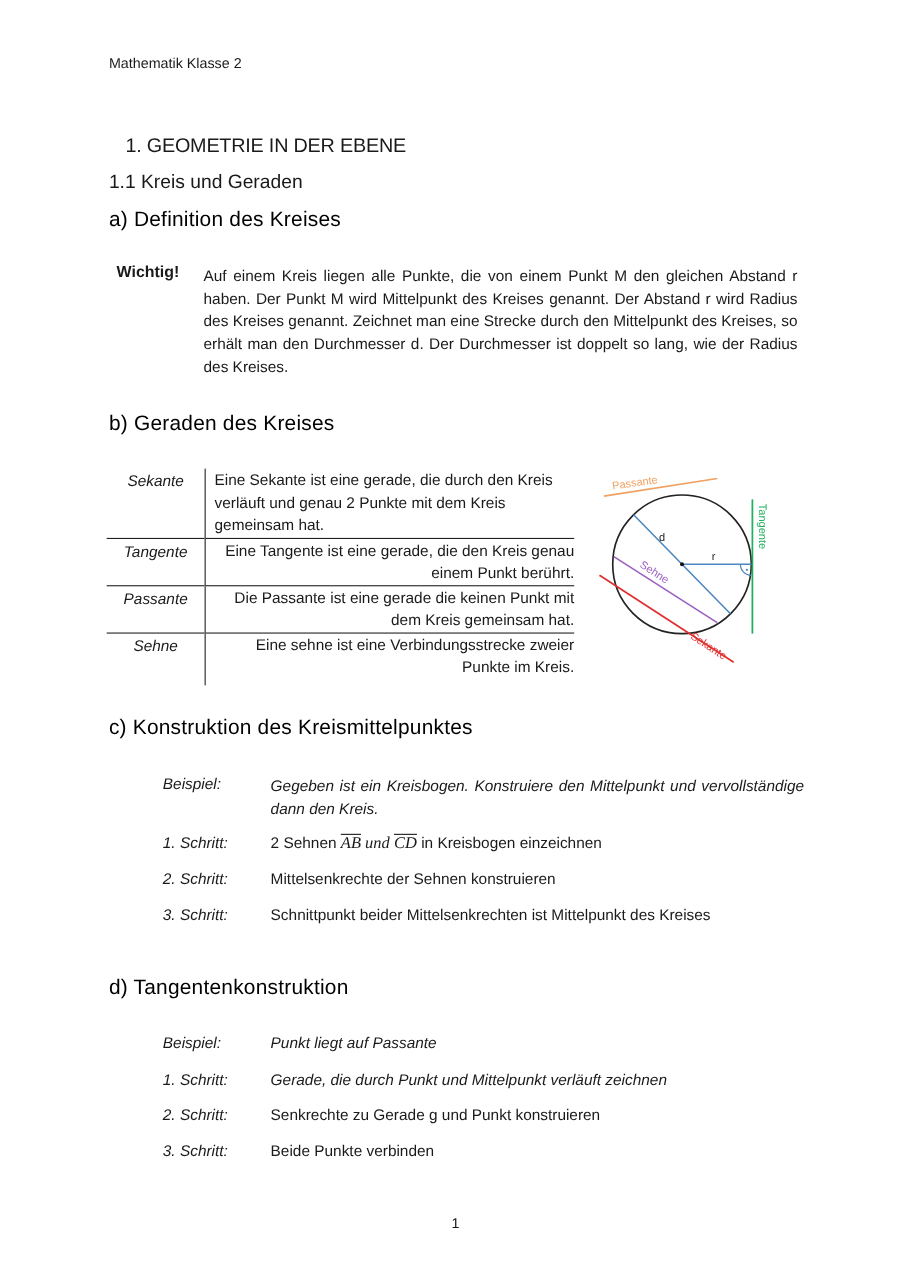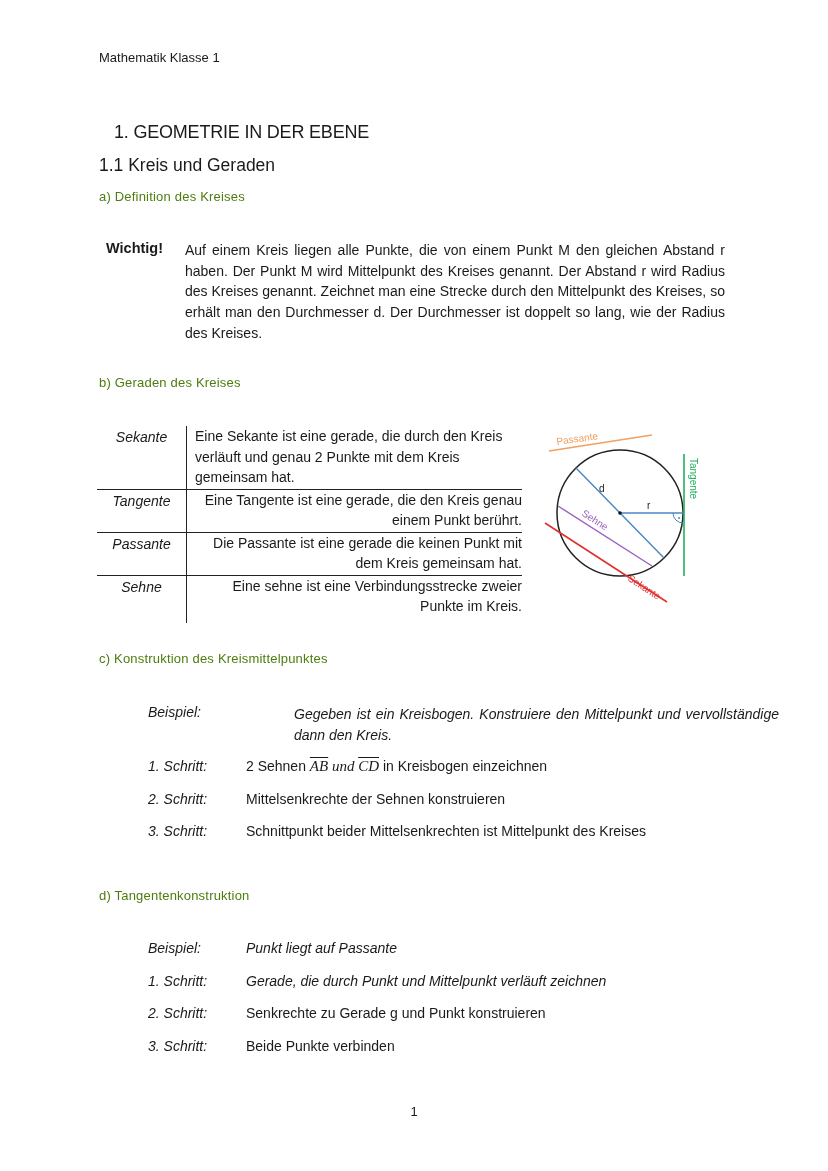--- a/index.html
+++ b/index.html
@@ -2,42 +2,42 @@
 <html><head>
 <meta charset="utf-8">
 <style>
   html, body { margin: 0; padding: 0; background: #ffffff; }
   body { width: 828px; height: 1171px; position: relative; overflow: hidden;
          font-family: "Liberation Sans", sans-serif; color: #1a1a1a; }
   .abs { position: absolute; }
   .header { left: 99px; top: 50px; font-size: 13px; }
   .h1 { left: 114px; top: 122px; font-size: 18px; letter-spacing: -0.2px; }
   .h2 { left: 99px; top: 155px; font-size: 17.5px; }
-  .h3 { font-size: 13px; color: #4d7c0f; letter-spacing: 0.2px; }
+  .h3 { font-size: 19px; color: #000000; letter-spacing: 0.2px; }
   .wichtig-label { left: 106px; top: 240px; font-weight: bold; font-size: 14.5px; }
   .wichtig-text { left: 185px; top: 240px; width: 540px; font-size: 14px; line-height: 20.7px; text-align: justify; }
   table.def { position: absolute; left: 97px; top: 426px; border-collapse: collapse; font-size: 14px; }
   table.def td { vertical-align: top; line-height: 20.5px; padding: 0; }
   table.def td.term { width: 89px; text-align: center; font-style: italic; border-right: 1px solid #222; padding-top: 1px; }
   table.def td.desc { width: 327px; padding-left: 8px; padding-bottom: 1px; }
   table.def tr + tr td { border-top: 1px solid #222; text-align: right; }
   .steps { font-size: 14px; }
   .step-row { position: absolute; }
   .step-label { position: absolute; left: 0; font-style: italic; }
   .step-text { position: absolute; left: 98px; }
   .italic { font-style: italic; }
   .ov { text-decoration: overline; font-family: Liberation Serif, serif; font-style: italic; font-size: 15px; }
   .math { font-family: "Liberation Serif", serif; font-style: italic; font-size: 15px; }
   .pagenum { left: 0; width: 828px; top: 1104px; text-align: center; font-size: 13px; }
   svg text { font-family: "Liberation Sans", sans-serif; }
 </style>
 </head>
 <body>
 
-<div class="abs header">Mathematik Klasse 1</div>
+<div class="abs header">Mathematik Klasse 2</div>
 <div class="abs h1">1. GEOMETRIE IN DER EBENE</div>
 <div class="abs h2">1.1 Kreis und Geraden</div>
 
 <div class="abs h3" style="left:99px;top:189px;">a) Definition des Kreises</div>
 <div class="abs wichtig-label">Wichtig!</div>
 <div class="abs wichtig-text">Auf einem Kreis liegen alle Punkte, die von einem Punkt M den gleichen Abstand r haben. Der Punkt M wird Mittelpunkt des Kreises genannt. Der Abstand r wird Radius des Kreises genannt. Zeichnet man eine Strecke durch den Mittelpunkt des Kreises, so erhält man den Durchmesser d. Der Durchmesser ist doppelt so lang, wie der Radius des Kreises.</div>
 
 <div class="abs h3" style="left:99px;top:375px;">b) Geraden des Kreises</div>
 <table class="def">
   <tbody>
@@ -76,21 +76,21 @@
   <line id="l-sehne" x1="28" y1="86" x2="122" y2="146" stroke-width="1.4" stroke="#9a5fc0"></line>
   <text id="t-sehne" x="51" y="95" font-size="10" transform="rotate(33 51 95)" fill="#9a5fc0">Sehne</text>
   <line id="l-sekante" x1="15" y1="103" x2="137" y2="182" stroke-width="1.6" stroke="#e03030"></line>
   <text id="t-sekante" x="97" y="160" font-size="10" transform="rotate(33 97 160)" fill="#e03030">Sekante</text>
 </svg>
 
 <div class="abs h3" style="left:99px;top:651px;">c) Konstruktion des Kreismittelpunktes</div>
 <div class="steps">
   <div class="step-row" style="left:148px;top:704px;width:583px;">
     <span class="step-label">Beispiel:</span>
-    <span class="step-text italic" style="width:485px;line-height:21px;text-align:justify;margin-left:48px;">Gegeben ist ein Kreisbogen. Konstruiere den Mittelpunkt und vervollständige dann den Kreis.</span>
+    <span class="step-text italic" style="width:485px;line-height:21px;text-align:justify;">Gegeben ist ein Kreisbogen. Konstruiere den Mittelpunkt und vervollständige dann den Kreis.</span>
   </div>
   <div class="step-row" style="left:148px;top:758px;width:583px;">
     <span class="step-label">1. Schritt:</span>
     <span class="step-text"><span>2 Sehnen </span><span class="ov">AB</span><span class="math"> und </span><span class="ov">CD</span><span> in Kreisbogen einzeichnen</span></span>
   </div>
   <div class="step-row" style="left:148px;top:791px;width:583px;">
     <span class="step-label">2. Schritt:</span>
     <span class="step-text">Mittelsenkrechte der Sehnen konstruieren</span>
   </div>
   <div class="step-row" style="left:148px;top:823px;width:583px;">

